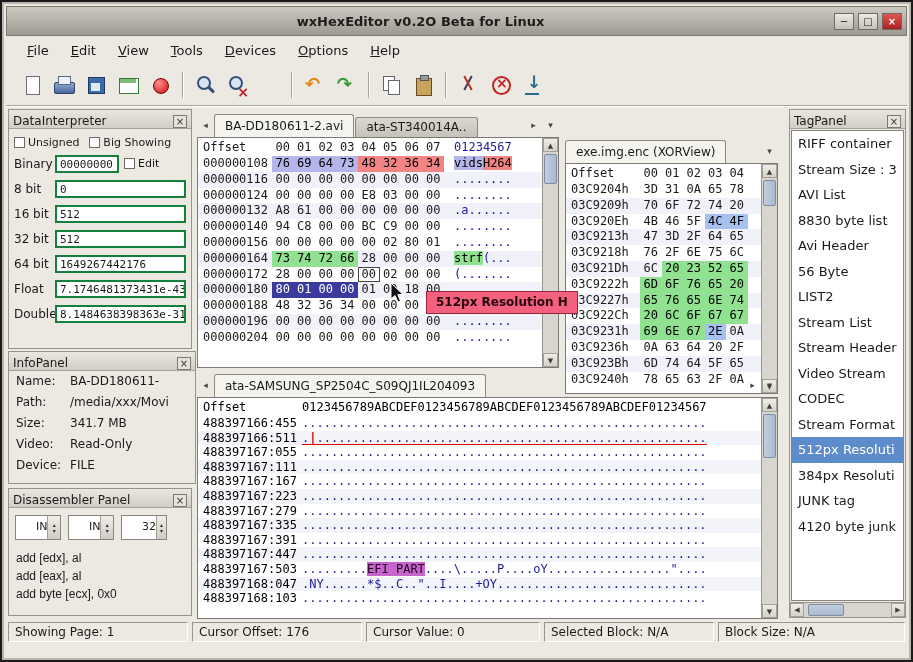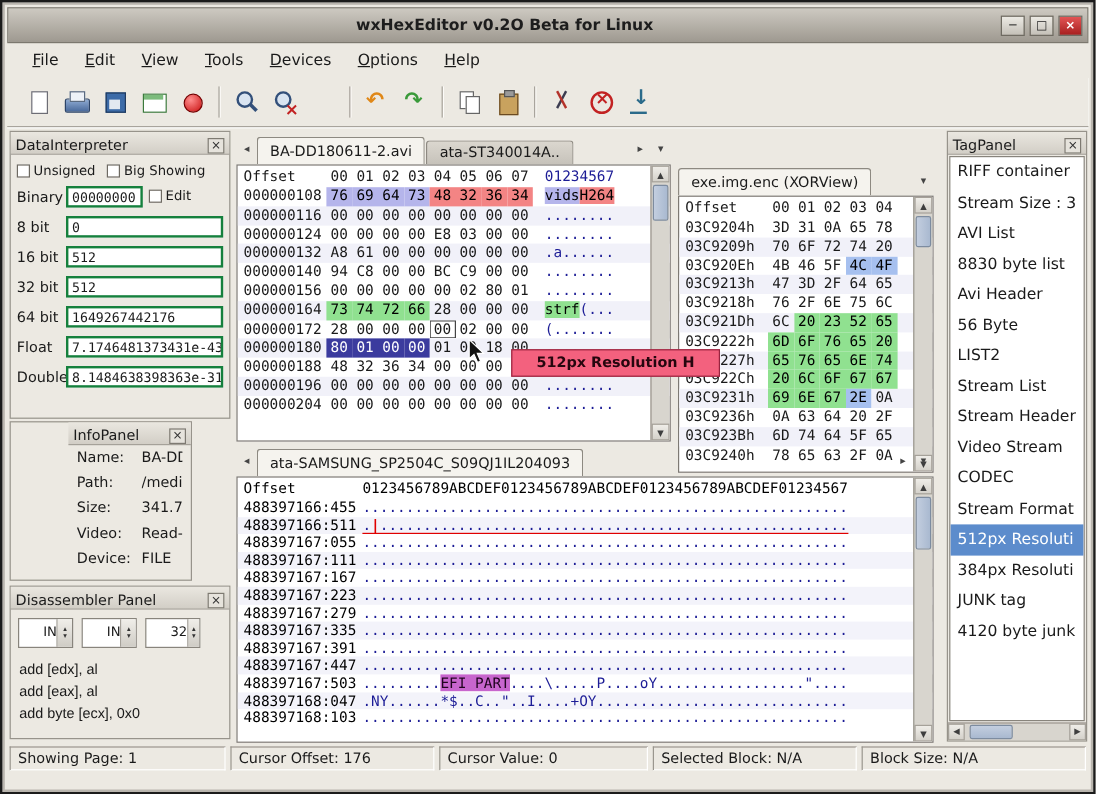--- a/index.html
+++ b/index.html
@@ -119,21 +119,21 @@
   .truler{color:#000;}
   .ttxt{color:#1c1c96;}
   .ttxt.sector-end{display:inline-block;border-bottom:1px solid #e00000;height:14px;}
   #bottom-head{height:18px;line-height:18px;font-family:"DejaVu Sans Mono",monospace;font-size:12px;white-space:nowrap;}
   
   #statusbar{position:absolute;left:4px;right:4px;top:618px;height:24px;display:flex;gap:4px;padding:2px 2px 0 2px;}
   .sb-cell{height:20px;line-height:18px;padding:0 6px;font-size:12px;border:1px solid;
            border-color:#9a968e #ffffff #ffffff #9a968e;white-space:nowrap;overflow:hidden;}
   .sb0{width:180px;}.sb1{width:170px;}.sb2{width:174px;}.sb3{width:170px;}.sb4{flex:1;}
   
-  #tooltip{position:absolute;left:424px;top:289px;height:23px;line-height:21px;padding:0 20px;
+  #tooltip{position:absolute;left:424px;top:289px;height:23px;line-height:21px;padding:0 9px;
            background:#f3617e;border:1px solid #98233f;font-weight:bold;font-size:12px;color:#26060e;z-index:50;white-space:nowrap;}
   #mouse{position:absolute;left:388px;top:280px;z-index:60;}
 </style>
 </head>
 <body>
 
 <div id="app">
 
   <div id="titlebar">
     <span class="title">wxHexEditor v0.2O Beta for Linux</span>
@@ -209,21 +209,21 @@
           <span class="int-label">Float</span>
           <div class="int-input">7.1746481373431e-43</div>
         </div>
         <div class="int-row">
           <span class="int-label">Double</span>
           <div class="int-input">8.1484638398363e-313</div>
         </div>
       </div>
   </div>
 
-  <div class="panel" id="infopanel" style="left:6px;top:349px;width:152px;height:133px;padding-left:48px;">
+  <div class="panel" id="infopanel" style="left:6px;top:349px;width:188px;height:133px;">
     <div class="panel-hdr">
       <span>InfoPanel</span>
       <span class="panel-close">×</span>
     </div>
     <div id="info-rows" style="padding-top:3px;">
         <div class="info-row">
           <span class="info-label">Name:</span>
           <span class="info-value">BA-DD180611-</span>
         </div>
         <div class="info-row">

